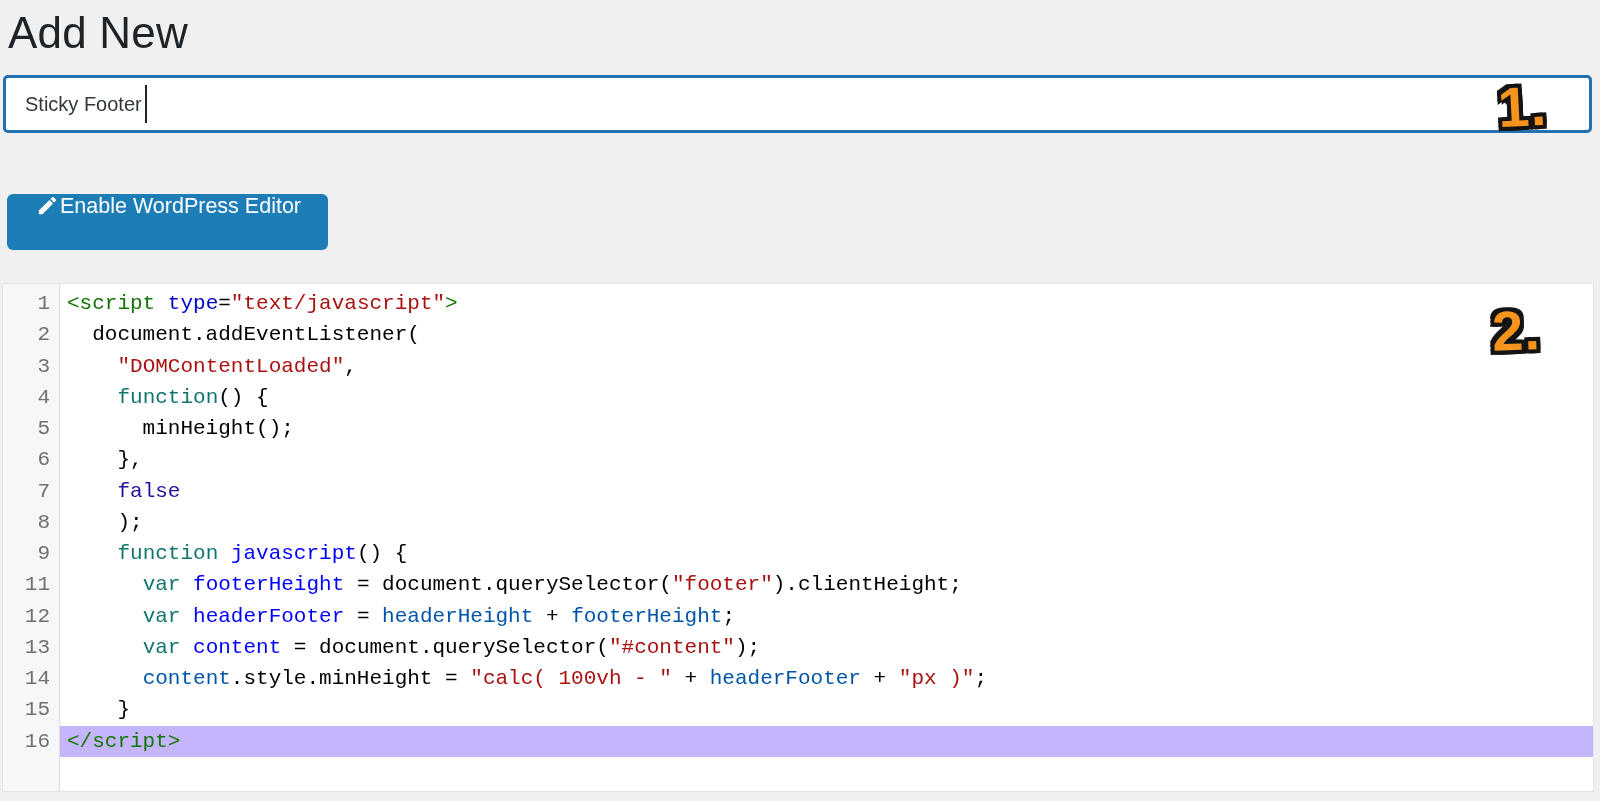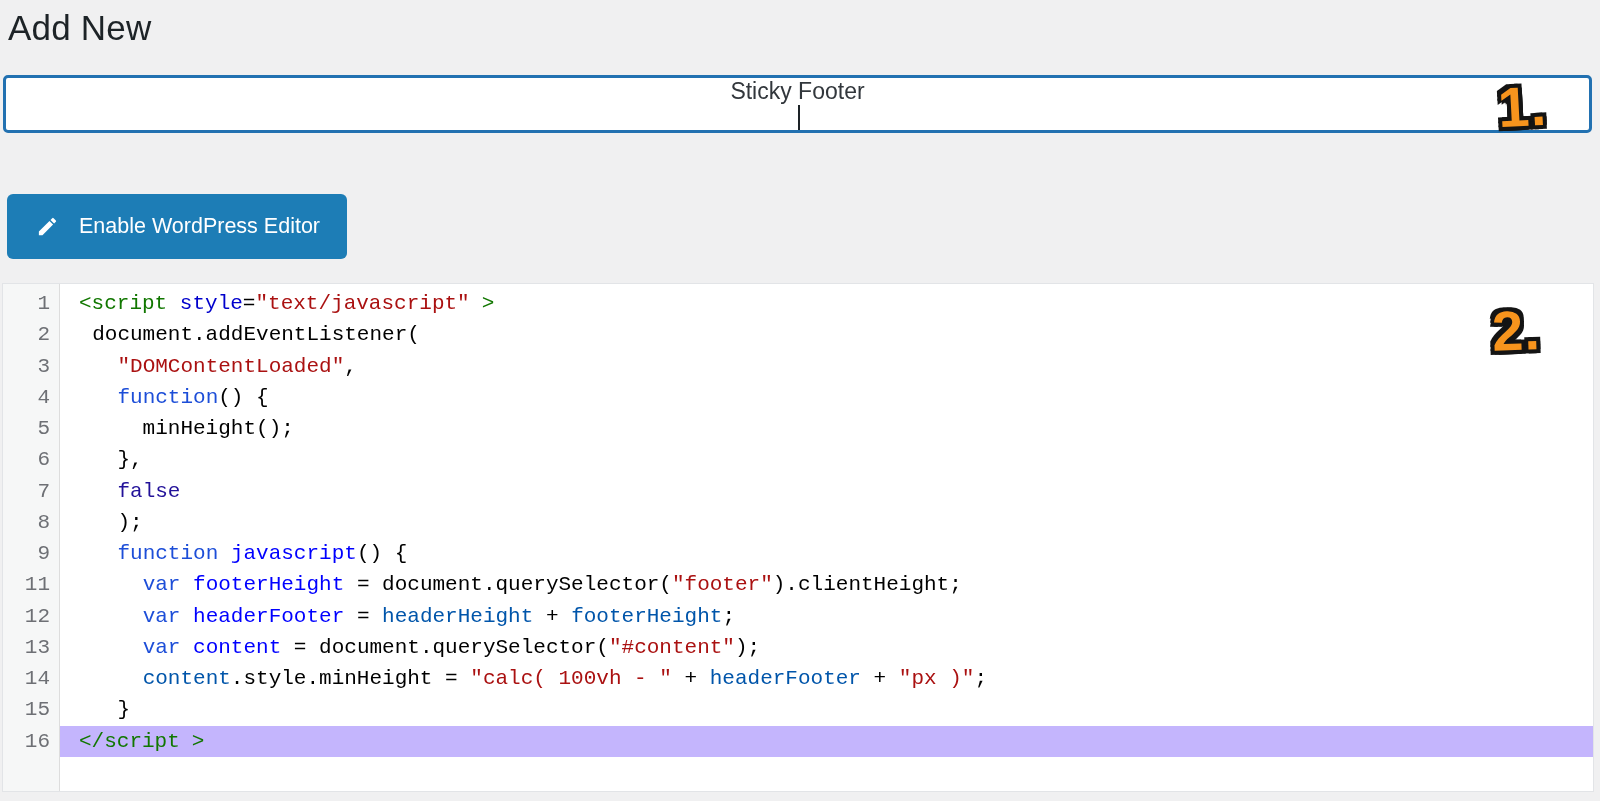--- a/index.html
+++ b/index.html
@@ -4,48 +4,47 @@
 <style>
   * { box-sizing: border-box; margin: 0; padding: 0; }
   html, body { width: 1600px; height: 801px; overflow: hidden; }
   body {
     background: #f0f0f1;
     font-family: "Liberation Sans", sans-serif;
     position: relative;
   }
   .page-title {
     position: absolute; left: 8px; top: 8px;
-    font-size: 35px; font-weight: 500; color: #1d2327;
+    font-size: 44px; font-weight: 500; color: #1d2327;
     letter-spacing: 0.2px;
   }
   .title-input {
     position: absolute; left: 3px; top: 75px;
     width: 1589px; height: 58px;
     background: #ffffff;
     border: 3px solid #2271b1;
     border-radius: 5px;
     display: flex; align-items: center;
     padding: 0 19px;
-    font-size: 23px; color: #32373c;
+    font-size: 20px; color: #32373c;
     cursor: text;
-    flex-direction: column;
   }
   .caret {
     display: inline-block;
     width: 2px; height: 38px;
     background: #1d2327;
     margin-left: 3px;
     animation: blink 1.1s steps(1) infinite;
   }
   @keyframes blink { 50% { opacity: 0; } }
   .enable-btn {
     position: absolute; left: 7px; top: 194px;
-    height: 65px;
-    display: inline-flex; align-items: center;
-    gap: 20px; padding: 0 27px 0 29px;
+    height: 56px;
+    display: inline-flex; align-items: flex-start;
+    gap: 1px; padding: 0 27px 0 29px;
     background: #1d7db6; color: #ffffff;
     border: none; border-radius: 6px;
     font-family: "Liberation Sans", sans-serif;
     font-size: 21.5px;
     cursor: pointer;
   }
   .enable-btn svg { display: block; }
   
   .editor {
     position: absolute; left: 2px; top: 283px;
@@ -72,24 +71,24 @@
     position: relative; z-index: 1;
     user-select: none;
   }
   .line-text {
     flex: 1 1 auto;
     padding-left: 7px;
     white-space: pre;
   }
   .code-line.active .line-text { background: #c4b5fd; }
   .tok-plain { color: #000000; }
-  .tok-tag   { color: #117700; margin-left: 12px; }
+  .tok-tag   { color: #117700; }
   .tok-attr  { color: #0000cc; }
   .tok-str   { color: #aa1111; }
-  .tok-kw    { color: #1d4ed8; }
+  .tok-kw    { color: #0f766e; }
   .tok-def   { color: #0000ff; }
   .tok-var2  { color: #0055aa; }
   .tok-atom  { color: #221199; }
   
   .annot {
     position: absolute;
     font-size: 56px; font-weight: 800;
     color: #f7941d;
     letter-spacing: 1px;
     text-shadow:
@@ -121,21 +120,21 @@
     </svg>
   </span>
   <span>Enable WordPress Editor</span>
 </button>
 
 <div class="editor">
   <div class="gutter-bg"></div>
   <div class="lines">
       <div class="code-line">
         <div class="gutter-cell">1</div>
-        <div class="line-text"><span class="tok-tag">&lt;script</span><span class="tok-plain"> </span><span class="tok-attr">style</span><span class="tok-plain">=</span><span class="tok-str">"text/javascript"</span><span class="tok-tag">&gt;</span></div>
+        <div class="line-text"><span class="tok-tag">&lt;script</span><span class="tok-plain"> </span><span class="tok-attr">type</span><span class="tok-plain">=</span><span class="tok-str">"text/javascript"</span><span class="tok-tag">&gt;</span></div>
       </div>
       <div class="code-line">
         <div class="gutter-cell">2</div>
         <div class="line-text"><span class="tok-plain">  document.addEventListener(</span></div>
       </div>
       <div class="code-line">
         <div class="gutter-cell">3</div>
         <div class="line-text"><span class="tok-plain">    </span><span class="tok-str">"DOMContentLoaded"</span><span class="tok-plain">,</span></div>
       </div>
       <div class="code-line">

